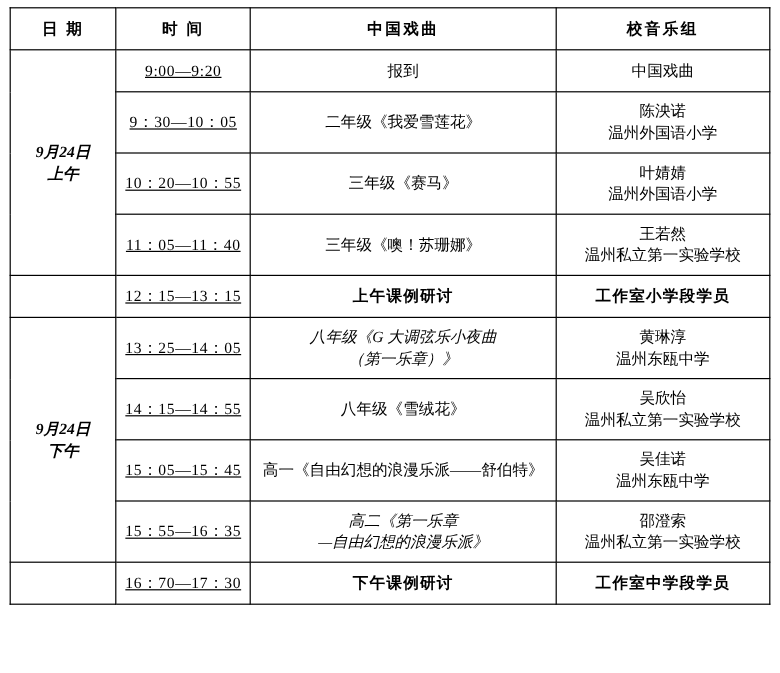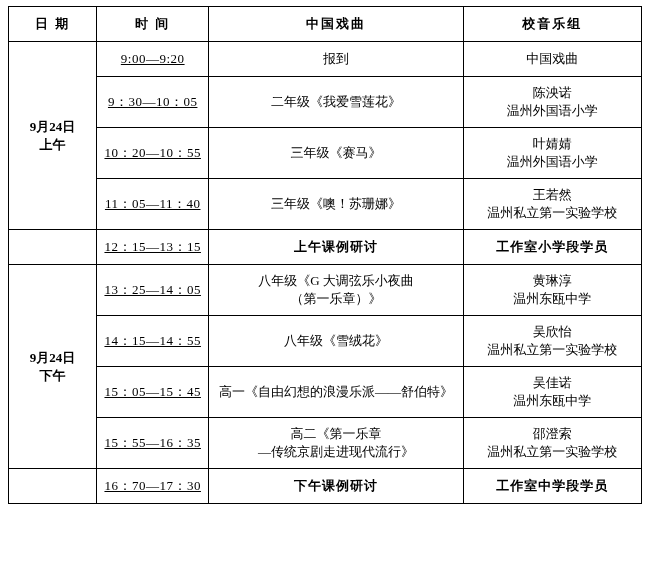--- a/index.html
+++ b/index.html
@@ -63,21 +63,21 @@
   }
   .teacher-cell .tname { display: block; }
   .teacher-cell .tschool { display: block; }
   .row-tall td { height: 46px; }
   .row-short td { height: 30px; }
   .big {
     font-weight: bold;
     font-size: 16px;
     letter-spacing: 1px;
   }
-  .two-line { line-height: 1.6; }
+  .two-line { line-height: 1.6; font-style: italic; }
   .two-line span { display: block; }
   .empty-cell { border: 1px solid #000000; }
 </style>
 </head>
 <body>
 
 <div class="sheet">
   <table class="schedule">
     <colgroup>
       <col class="col-date">
@@ -168,21 +168,21 @@
         <td class="teacher-cell">
           <span class="tname">吴佳诺</span>
           <span class="tschool">温州东瓯中学</span>
         </td>
       </tr>
 
       <tr class="row-tall">
         <td class="time-cell">15：55—16：35</td>
         <td class="content-cell two-line">
           <span>高二《第一乐章</span>
-          <span>—传统京剧走进现代流行》</span>
+          <span>—自由幻想的浪漫乐派》</span>
         </td>
         <td class="teacher-cell">
           <span class="tname">邵澄索</span>
           <span class="tschool">温州私立第一实验学校</span>
         </td>
       </tr>
 
       <tr class="row-short">
         <td class="empty-cell"></td>
         <td class="time-cell">16：70—17：30</td>

